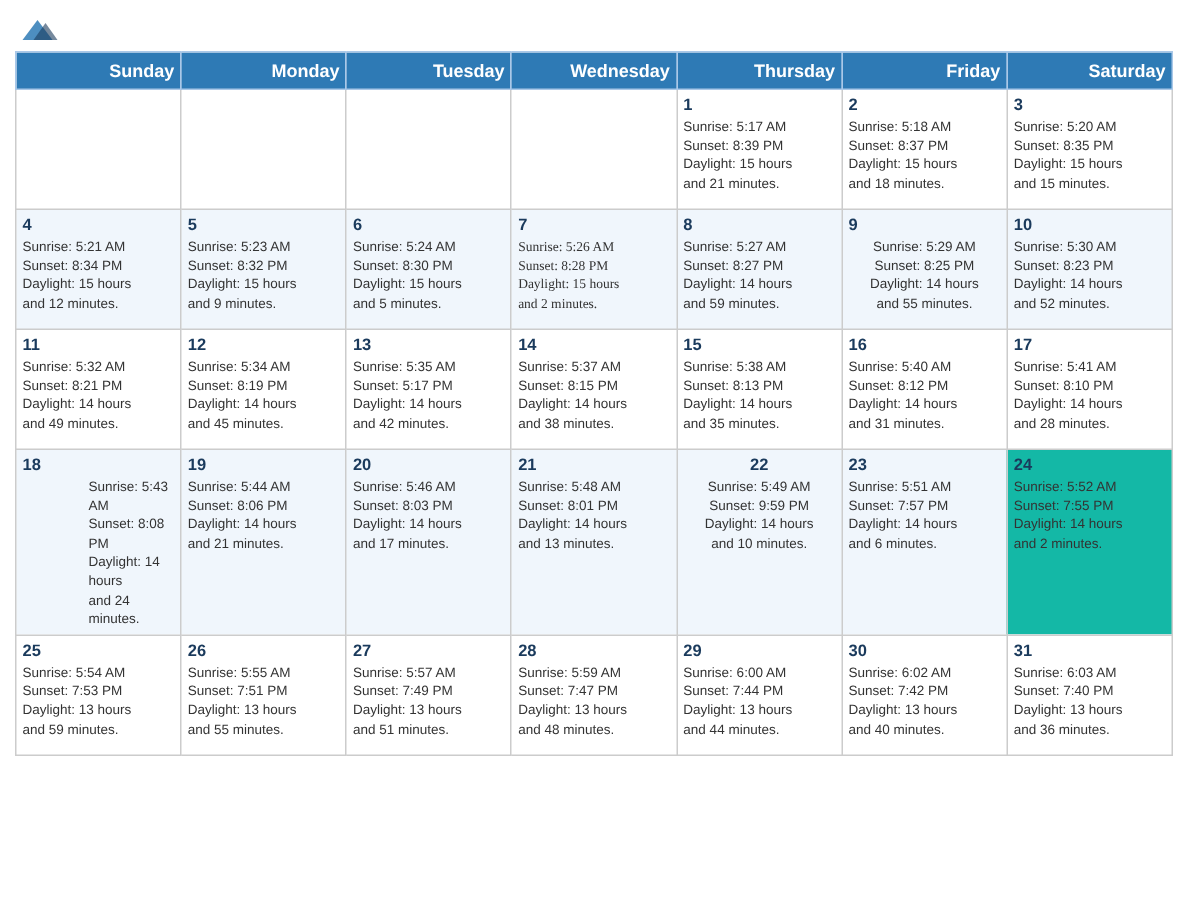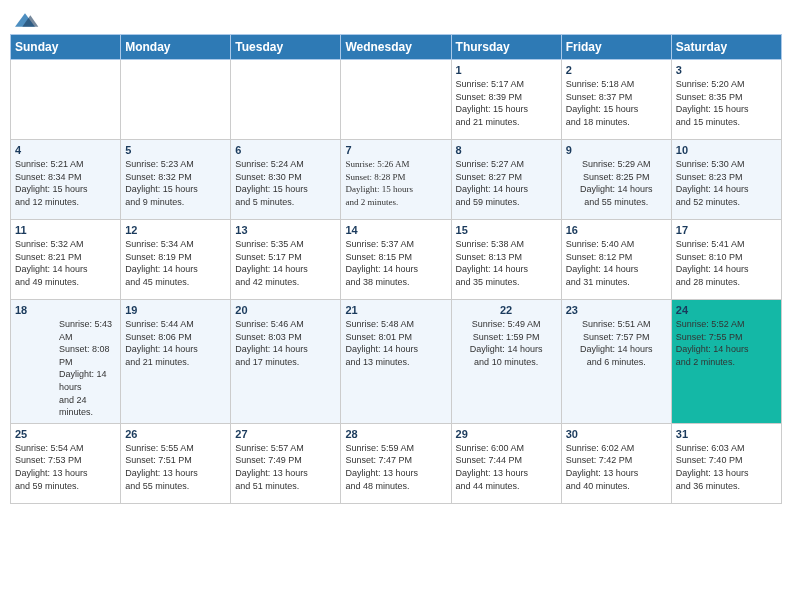--- a/index.html
+++ b/index.html
@@ -36,21 +36,21 @@
       width: 100%;
       border-collapse: collapse;
       table-layout: fixed;
     }
     .calendar-table th {
       background-color: #2e7ab5;
       color: #fff;
       font-size: 12px;
       font-weight: bold;
       padding: 5px 4px;
-      text-align: left;
+      text-align: right;
       border: 1px solid #aac8e8;
     }
     .calendar-table td {
       border: 1px solid #ccc;
       vertical-align: top;
       padding: 4px;
       font-size: 9.5px;
       color: #333;
       height: 80px;
       background: #fff;
@@ -267,27 +267,27 @@
         <td style="background: rgb(240, 246, 252);">
           <div class="day-number">21</div>
           <div class="day-info" style="white-space: pre-line;">Sunrise: 5:48 AM
 Sunset: 8:01 PM
 Daylight: 14 hours
 and 13 minutes.</div>
         </td>
         <td style="background: rgb(240, 246, 252); text-align: center;">
           <div class="day-number">22</div>
           <div class="day-info" style="white-space: pre-line;">Sunrise: 5:49 AM
-Sunset: 1:59 PM
+Sunset: 9:59 PM
 Daylight: 14 hours
 and 10 minutes.</div>
         </td>
         <td style="background: rgb(240, 246, 252);">
           <div class="day-number">23</div>
-          <div class="day-info" style="white-space: pre-line; text-align: center;">Sunrise: 5:51 AM
+          <div class="day-info" style="white-space: pre-line;">Sunrise: 5:51 AM
 Sunset: 7:57 PM
 Daylight: 14 hours
 and 6 minutes.</div>
         </td>
         <td style="background: #14b8a6;">
           <div class="day-number">24</div>
           <div class="day-info" style="white-space: pre-line;">Sunrise: 5:52 AM
 Sunset: 7:55 PM
 Daylight: 14 hours
 and 2 minutes.</div>

